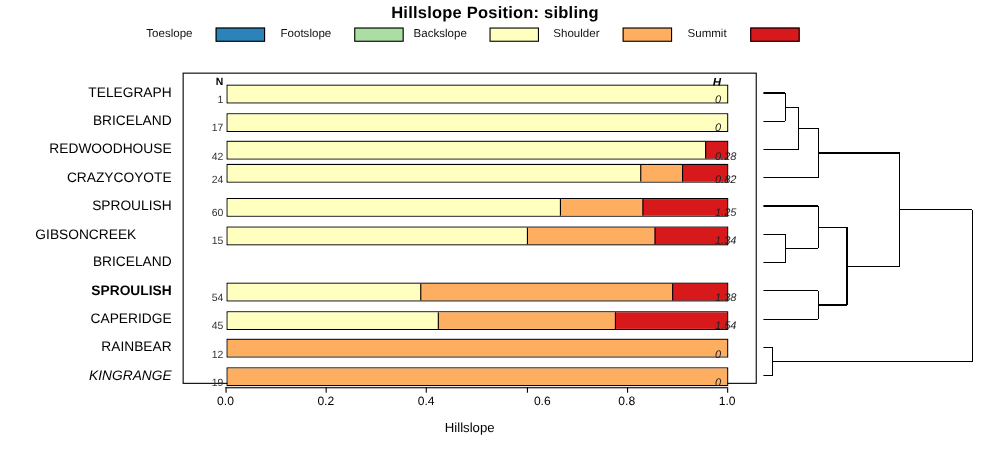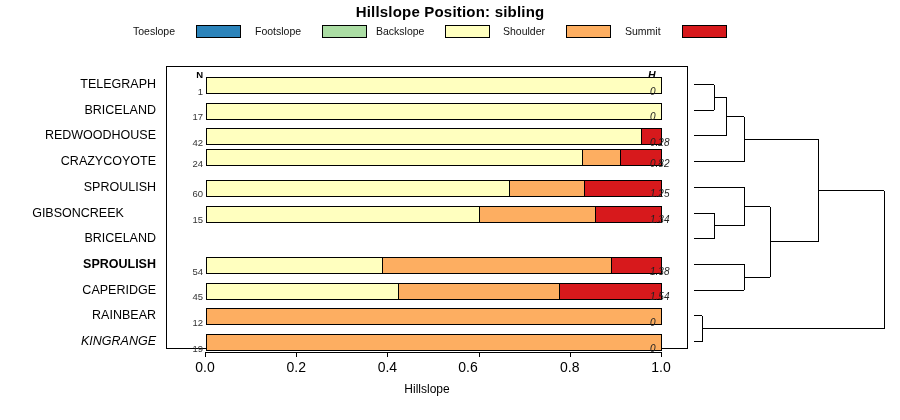--- a/index.html
+++ b/index.html
@@ -42,21 +42,21 @@
   #ylabels{position:absolute;left:0;top:66px;width:160px;height:283px;}
   .ylab{position:absolute;right:0;width:160px;text-align:right;
         font-size:12.5px;color:#000;height:25.7px;line-height:25.7px;
         padding-right:4px;box-sizing:border-box;white-space:nowrap;}
   .ylab.bold{font-weight:bold;}
 
   
   #xaxis{position:absolute;left:166px;top:352px;width:522px;height:40px;}
   #xline{position:absolute;left:39px;top:0;width:456px;height:1px;background:#000;}
   .xtick{position:absolute;top:0;width:1px;height:5px;background:#000;}
-  .xtl{position:absolute;top:7px;font-size:14px;transform:translateX(-50%);
+  .xtl{position:absolute;top:7px;font-size:11px;transform:translateX(-50%);
        white-space:nowrap;}
   #xtitle{position:absolute;left:166px;top:382px;width:522px;text-align:center;
           font-size:12px;}
 
   
   #dendro{position:absolute;left:694px;top:66px;width:200px;height:283px;}
 </style>
 </head>
 <body>
 
@@ -189,21 +189,21 @@
 
   <div id="xaxis">
     <div id="xline"></div>
   <div class="xtick" style="left: 39px;"></div>
       <div class="xtl" style="left: 39px;">0.0</div>
       <div class="xtick" style="left: 130.2px;"></div>
       <div class="xtl" style="left: 130.2px;">0.2</div>
       <div class="xtick" style="left: 221.4px;"></div>
       <div class="xtl" style="left: 221.4px;">0.4</div>
       <div class="xtick" style="left: 312.6px;"></div>
-      <div class="xtl" style="left: 302px;">0.6</div>
+      <div class="xtl" style="left: 327px;">0.6</div>
       <div class="xtick" style="left: 403.8px;"></div>
       <div class="xtl" style="left: 403.8px;">0.8</div>
       <div class="xtick" style="left: 495px;"></div>
       <div class="xtl" style="left: 495px;">1.0</div>
     </div>
   <div id="xtitle">Hillslope</div>
 
   <svg id="dendro" viewBox="0 0 200 283" preserveAspectRatio="none">
       <path d="M0 18.5 L20 18.5" stroke="#000" stroke-width="1" fill="none" shape-rendering="crispEdges"></path>
       <path d="M0 44.2 L20 44.2" stroke="#000" stroke-width="1" fill="none" shape-rendering="crispEdges"></path>

